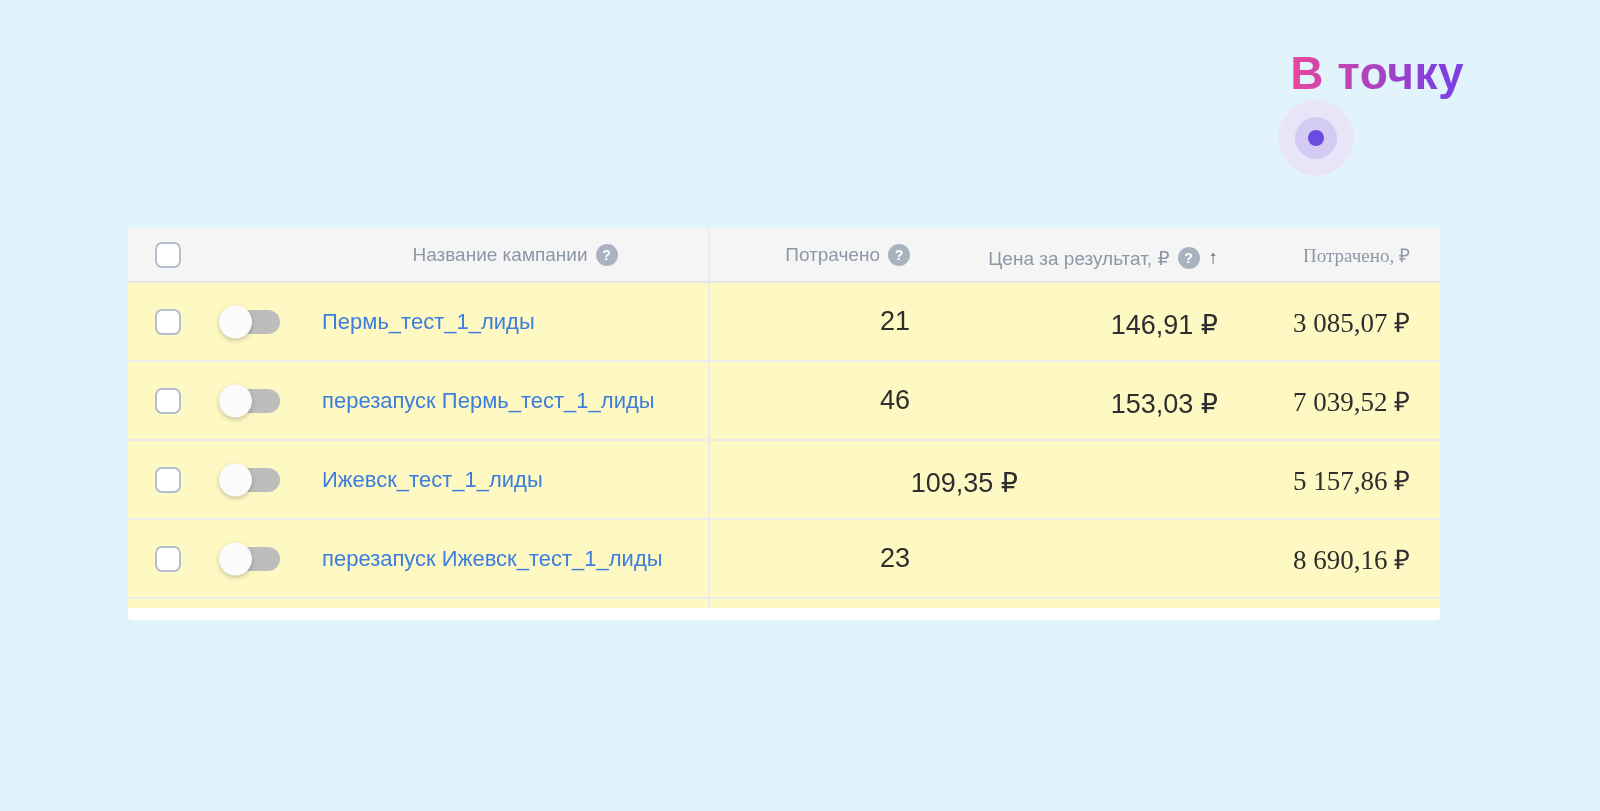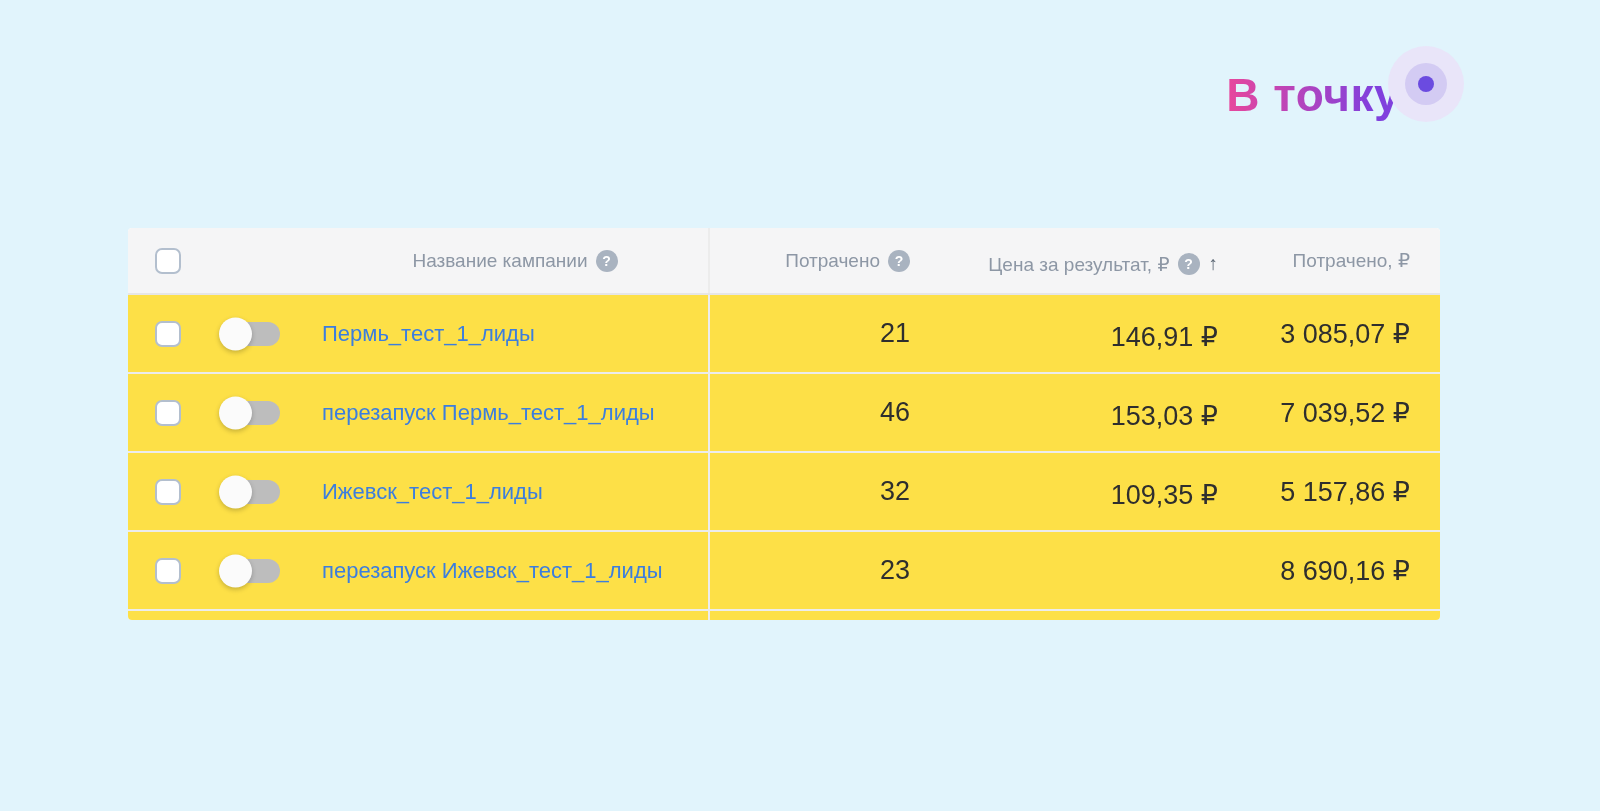--- a/index.html
+++ b/index.html
@@ -18,21 +18,21 @@
   *{margin:0;padding:0;box-sizing:border-box;}
   html,body{width:1600px;height:811px;}
   body{
     position:relative;
     background:var(--background);
     font-family:"Liberation Sans","DejaVu Sans",sans-serif;
     overflow:hidden;
   }
 
   
-  .logo{position:absolute;top:46px;right:136px;display:flex;align-items:flex-end;}
+  .logo{position:absolute;top:46px;right:136px;display:flex;align-items:flex-start;flex-direction:column;}
   .logo-text{
     font-size:46px;font-weight:700;letter-spacing:.5px;
     background:linear-gradient(90deg,var(--brand_gradient_from) 0%,var(--brand_gradient_to) 85%);
     -webkit-background-clip:text;background-clip:text;
     -webkit-text-fill-color:transparent;color:transparent;
   }
   .logo-target{
     width:76px;height:76px;border-radius:50%;
     background:#e9e5f9;margin-left:-12px;
     display:flex;align-items:center;justify-content:center;flex:0 0 auto;
@@ -42,32 +42,32 @@
     display:flex;align-items:center;justify-content:center;
   }
   .logo-target .dot{width:16px;height:16px;border-radius:50%;background:#6b4be0;}
 
   
   .card{
     position:absolute;left:128px;top:228px;width:1312px;height:392px;
     background:#ffffff;border-radius:4px;overflow:hidden;
   }
   .thead,.trow{display:flex;align-items:center;width:100%;}
-  .thead{height:67px;background:var(--header_bg);border-bottom:2px solid #e6e6e6;}
-  .trow{height:79px;background:#fde047;border-bottom:2px solid var(--border);}
+  .thead{height:55px;background:var(--header_bg);border-bottom:2px solid #e6e6e6;}
+  .trow{height:79px;background:#fef9c3;border-bottom:2px solid var(--border);}
   .trow.filler{height:9px;border-bottom:none;}
 
   .cell{display:flex;align-items:center;height:100%;}
   .c-check{flex:0 0 67px;padding-left:27px;}
   .c-toggle{flex:0 0 127px;padding-left:27px;}
   .c-name{flex:0 0 388px;border-right:2px solid var(--border);}
   .thead .c-name{justify-content:center;}
   .c-result{flex:0 0 200px;justify-content:flex-end;}
   .c-price{flex:0 0 308px;justify-content:flex-end;margin-top:7px;}
-  .c-spent{flex:1 1 auto;justify-content:flex-end;padding-right:30px;}
+  .c-spent{flex:1 1 auto;justify-content:flex-end;padding-right:30px;font-family:Liberation Serif, serif;}
 
   .th-label{font-size:19px;color:var(--header_text);white-space:nowrap;}
   .num{font-size:27px;color:var(--cell_text);white-space:nowrap;}
   .link{font-size:22px;color:var(--link);text-decoration:none;white-space:nowrap;cursor:pointer;}
 
   .help{
     width:22px;height:22px;border-radius:50%;background:var(--help_bg);
     color:#ffffff;font-size:14px;font-weight:700;line-height:22px;text-align:center;
     display:inline-block;margin-left:8px;flex:0 0 auto;cursor:pointer;
   }
@@ -174,23 +174,20 @@
         <span class="checkbox"></span>
       </div>
       <div class="cell c-toggle">
         <span class="toggle">
           <span class="knob"></span>
         </span>
       </div>
       <div class="cell c-name">
         <a class="link">Ижевск_тест_1_лиды</a>
       </div>
-      <div class="cell c-result">
-        <span class="num">32</span>
-      </div>
       <div class="cell c-price">
         <span class="num">109,35 ₽</span>
       </div>
       <div class="cell c-spent">
         <span class="num">5 157,86 ₽</span>
       </div>
     </div>
       <div class="trow">
       <div class="cell c-check">
         <span class="checkbox"></span>

